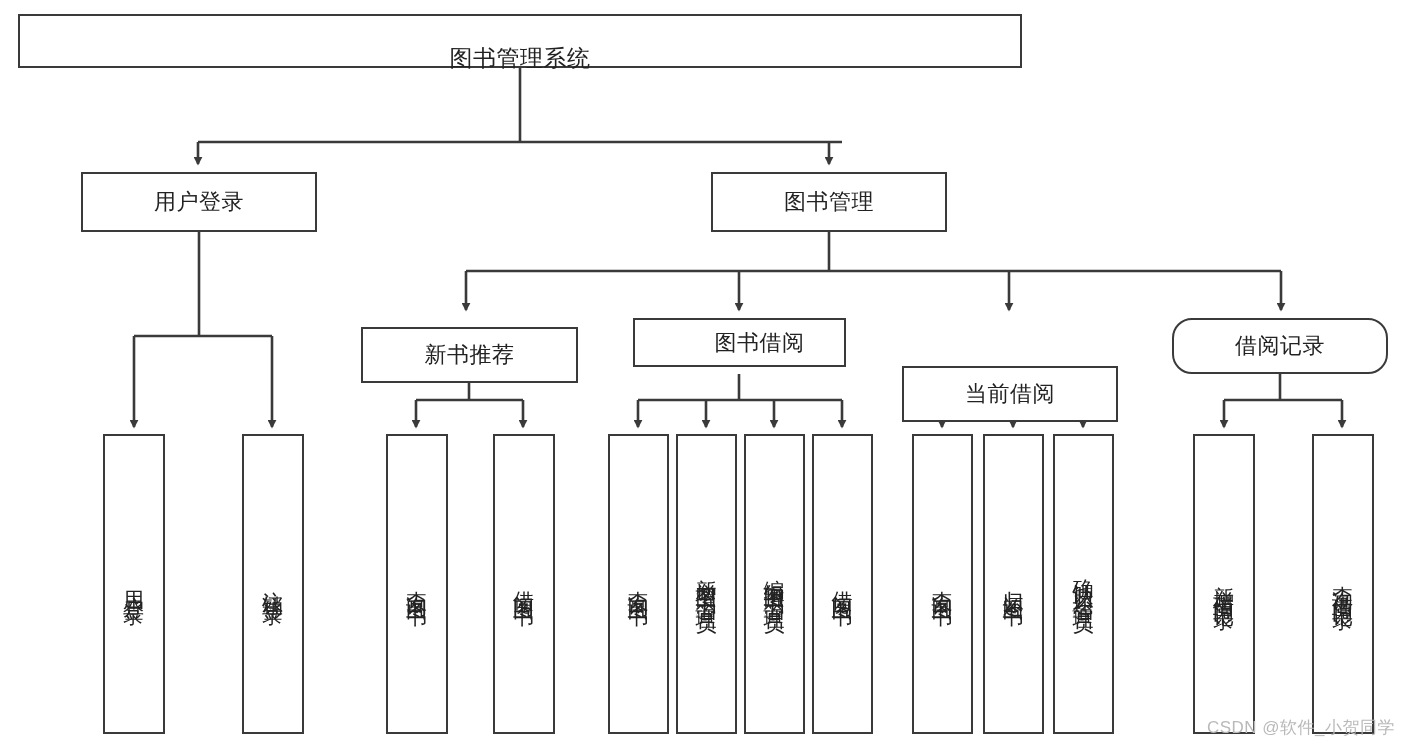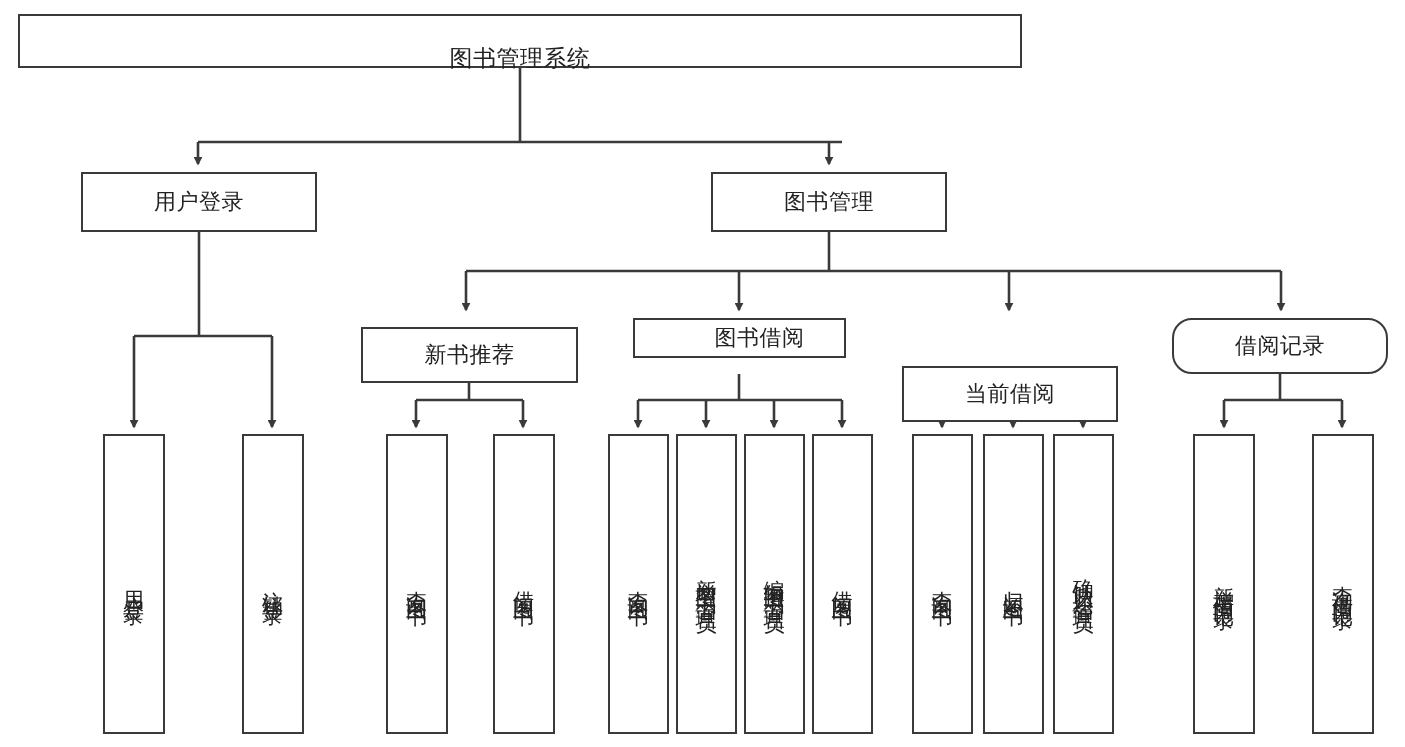--- a/index.html
+++ b/index.html
@@ -140,21 +140,21 @@
   <div class="node horizontal" style="left:81px; top:172px; width:236px; height:60px;">
     <span class="node-label">用户登录</span>
   </div>
   <div class="node horizontal" style="left:711px; top:172px; width:236px; height:60px;">
     <span class="node-label">图书管理</span>
   </div>
 
   <div class="node horizontal" style="left:361px; top:327px; width:217px; height:56px;align-items:center;">
     <span class="node-label">新书推荐</span>
   </div>
-  <div class="node horizontal" style="left:633px; top:318px; width:213px; height:40px;padding-left:40px;">
+  <div class="node horizontal" style="left:633px; top:318px; width:213px; height:49px;padding-left:40px;">
     <span class="node-label">图书借阅</span>
   </div>
   <div class="node horizontal" style="left:902px; top:318px; width:216px; height:56px;margin-top:48px;">
     <span class="node-label">当前借阅</span>
   </div>
   <div class="node horizontal" style="left:1172px; top:318px; width:216px; height:56px;border-radius:20px;">
     <span class="node-label">借阅记录</span>
   </div>
 
   <div class="node vertical" style="left:103px; top:434px; width:62px; height:300px;">
@@ -194,14 +194,15 @@
     <span class="node-label">确认归还（管理员）</span>
   </div>
 
   <div class="node vertical" style="left:1193px; top:434px; width:62px; height:300px;">
     <span class="node-label">新增借阅记录</span>
   </div>
   <div class="node vertical" style="left:1312px; top:434px; width:62px; height:300px;">
     <span class="node-label">查询借阅记录</span>
   </div>
 
+  <div id="watermark">CSDN @软件_小贺同学</div>
 
 </div>
 
 </body></html>

